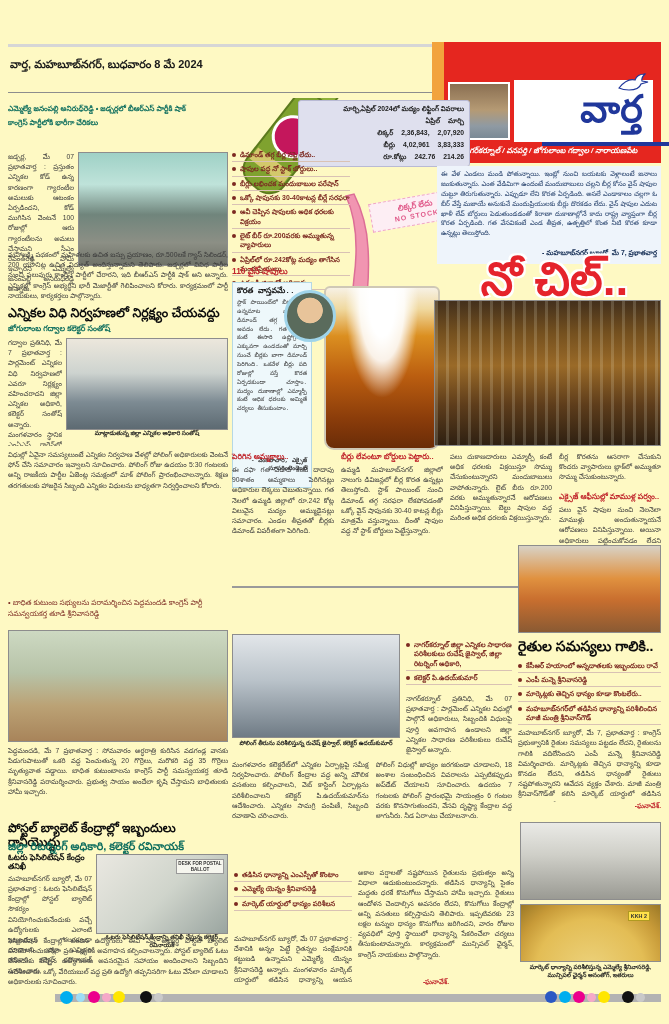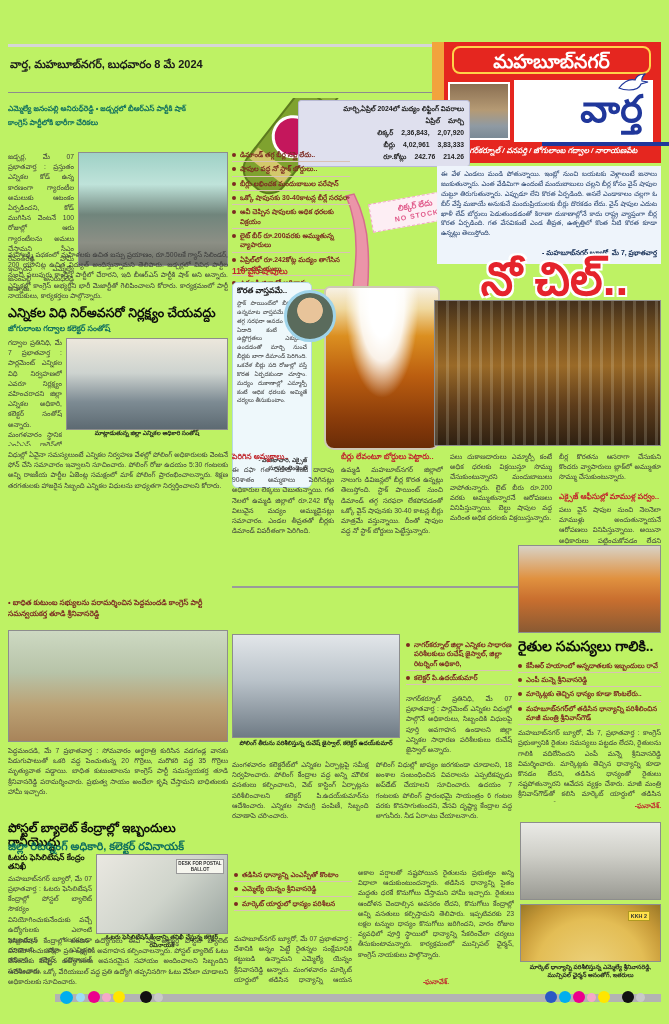--- a/index.html
+++ b/index.html
@@ -1,16 +1,16 @@
 <!DOCTYPE html>
 <html><head>
 <meta charset="utf-8">
 <style>
   html,body{margin:0;padding:0;background:#fff;}
-  #page{position:relative;width:669px;height:1024px;background:#bef264;overflow:hidden;
+  #page{position:relative;width:669px;height:1024px;background:#fef9c3;overflow:hidden;
         font-family:"Liberation Sans",sans-serif;color:#222;}
   .abs{position:absolute;}
   .hl{font-weight:bold;color:#0c0c0c;line-height:1.12;}
   .body{font-size:6.8px;line-height:1.5;text-align:justify;color:#3b3b3b;overflow:hidden;}
   .teal{color:#0e6e5e;font-weight:bold;}
   .maroon{color:#7c2a22;}
   .cap{font-size:6px;font-weight:bold;color:#1c1c1c;line-height:1.3;text-align:center;}
   .redsub{color:#c1272d;font-weight:bold;font-size:7.6px;margin:0 0 2px 0;}
   .sign{color:#c1272d;font-weight:bold;font-size:6.6px;}
   .ph{border:1px solid #8d8d8d;box-sizing:border-box;}
@@ -34,38 +34,36 @@
   .cols .c{flex:1;}
   .banner{color:#fff;font-weight:bold;display:flex;align-items:center;padding:0 8px;box-sizing:border-box;}
   .mug{border-radius:6px 6px 10px 10px;border:2px solid #cfc8b6;
     background:
      radial-gradient(ellipse at 50% 10%,#ffffff 0 16%,rgba(255,255,255,.9) 28%,rgba(255,255,255,0) 46%),
      linear-gradient(180deg,#f7f1e4 0%,#f0d9a0 13%,#db8f20 30%,#bb5e10 55%,#8a3c0a 82%,#6a2c08 100%);}
   .mug::after{content:"";position:absolute;right:-18px;top:28%;width:14px;height:42%;
      border:8px solid #d9d2c2;border-left:none;border-radius:0 18px 18px 0;}
   .statbox{background:#dfe0ee;border:1px solid #b9bad4;border-radius:3px;box-sizing:border-box;padding:4px 5px;}
   .statrow{display:flex;justify-content:flex-end;gap:8px;font-size:6.8px;font-weight:bold;color:#222;margin-top:3px;}
-  .quote{background:#eef8fb;border:1px solid #b5d8e4;border-radius:5px;box-sizing:border-box;padding:3px 4px;}
+  .quote{background:#eef8fb;border:1px solid #b5d8e4;border-radius:0;box-sizing:border-box;padding:3px 4px;font-family:Liberation Mono, monospace;}
   .dot{position:absolute;border-radius:50%;}
   .doodle{color:#e05a8a;font-weight:bold;transform:rotate(-10deg);text-align:center;line-height:1.3;}
 </style>
 </head>
 <body>
 
 <div id="page">
 
   <div class="abs" style="left:8px;top:44px;width:653px;height:3px;background:#d6d6d6;"></div>
   <div class="abs" style="left:10px;top:58px;width:420px;font-size:11px;font-weight:bold;color:#1a1a1a;">వార్త, మహబూబ్‌నగర్, బుధవారం 8 మే 2024</div>
   <div class="abs" style="left:648px;top:52px;font-size:24px;font-weight:bold;color:#000;">I</div>
   <div class="abs" style="left:8px;top:92px;width:653px;height:1px;background:#8d8d8d;"></div>
 
   <div class="abs" style="left:432px;top:42px;width:229px;height:121px;background:#e5261f;">
     <div class="abs" style="left:0;top:0;width:12px;height:121px;background:#f2a33d;"></div>
-    <div class="abs" style="left:20px;top:4px;width:199px;height:28px;border:2px solid #ffd24a;border-radius:8px;color:#fff;
-                font-size:19px;font-weight:bold;text-align:center;line-height:28px;box-sizing:border-box;">మహబూబ్‌నగర్</div>
     <div class="abs ph ph-dam" style="left:16px;top:40px;width:62px;height:58px;"></div>
     <div class="abs" style="left:82px;top:38px;width:139px;height:62px;background:#fff;">
       <svg style="position:absolute;right:4px;top:-8px;" width="34" height="22" viewBox="0 0 34 22">
         <path d="M4 16 Q12 6 20 8 Q22 2 30 2 Q26 6 27 9 L33 10 L26 12 Q24 18 14 18 Q8 18 4 16 Z" fill="#ffffff" stroke="#20379b" stroke-width="1.2"></path>
       </svg>
       <div style="position:absolute;left:0;top:8px;width:100%;text-align:center;color:#20379b;font-size:38px;font-weight:bold;
                   border-bottom:4px solid #20379b;padding-bottom:2px;margin-left:28px;">వార్త</div>
     </div>
     <div class="abs" style="left:14px;top:104px;width:207px;color:#fff;font-style:italic;font-weight:bold;font-size:7.6px;text-align:center;">నాగర్‌కర్నూల్ / వనపర్తి / జోగులాంబ గద్వాల / నారాయణపేట</div>
   </div>
@@ -73,32 +71,32 @@
   <div class="abs" style="left:8px;top:100px;width:220px;height:890px;">
 
     <div class="teal" style="font-size:7.4px;margin-top:4px;">ఎమ్మెల్యే జనంపల్లి అనిరుధ్‌రెడ్డి  •  జడ్చర్లలో బీఆర్ఎస్ పార్టీకి షాక్</div>
     <div class="teal" style="font-size:7.4px;margin-top:3px;">కాంగ్రెస్ పార్టీలోకి భారీగా చేరికలు</div>
     <div class="abs" style="left:0;top:52px;width:220px;height:150px;">
       <div class="ph ph-crowd" style="float:right;width:150px;height:114px;margin:0 0 3px 4px;"></div>
       <div class="body" style="height:150px;">జడ్చర్ల, మే 07 ప్రభాతవార్త : ప్రస్తుతం ఎన్నికల కోడ్ ఉన్న కారణంగా గ్యారంటీల అమలుకు ఆటంకం ఏర్పడిందని, కోడ్ ముగిసిన వెంటనే 100 రోజుల్లో ఆరు గ్యారంటీలను అమలు చేస్తామని సీఎం రేవంత్‌రెడ్డి హామీ ఇచ్చారని ఎమ్మెల్యే జనంపల్లి అనిరుధ్‌రెడ్డి అన్నారు.</div>
     </div>
     <div class="abs body" style="left:0;top:150px;width:220px;height:52px;">మహాలక్ష్మి పథకంలో మహిళలకు ఉచిత బస్సు ప్రయాణం, రూ.500లకే గ్యాస్ సిలిండర్, 200 యూనిట్ల ఉచిత విద్యుత్ అందిస్తున్నామని తెలిపారు. జడ్చర్లలో వివిధ పార్టీల నుంచి పలువురు కాంగ్రెస్ పార్టీలో చేరారని, ఇది బీఆర్ఎస్ పార్టీకి షాక్ అని అన్నారు. ఎన్నికల్లో కాంగ్రెస్ అభ్యర్థిని భారీ మెజార్టీతో గెలిపించాలని కోరారు. కార్యక్రమంలో పార్టీ నాయకులు, కార్యకర్తలు పాల్గొన్నారు.</div>
 
-    <div class="abs hl" style="left:0;top:206px;width:220px;font-size:12.6px;">ఎన్నికల విధి నిర్అవసరో నిర్లక్ష్యం చేయవద్దు</div>
+    <div class="abs hl" style="left:0;top:206px;width:220px;font-size:12.6px;">ఎన్నికల విధి నిర్వహణలో నిర్లక్ష్యం చేయవద్దు</div>
     <div class="abs teal" style="left:0;top:224px;width:220px;font-size:7.8px;">జోగులాంబ గద్వాల కలెక్టర్ సంతోష్</div>
     <div class="abs" style="left:0;top:238px;width:220px;height:108px;">
       <div style="float:right;width:162px;margin:0 0 2px 4px;">
         <div class="ph ph-class" style="width:162px;height:92px;"></div>
         <div class="cap">మాట్లాడుతున్న జిల్లా ఎన్నికల అధికారి సంతోష్</div>
       </div>
       <div class="body" style="height:108px;">గద్వాల ప్రతినిధి, మే 7 ప్రభాతవార్త : పార్లమెంట్ ఎన్నికల విధి నిర్వహణలో ఎవరూ నిర్లక్ష్యం వహించరాదని జిల్లా ఎన్నికల అధికారి, కలెక్టర్ సంతోష్ అన్నారు. మంగళవారం స్థానిక ఎంఏఎస్ గార్డెన్‌లో పీఓ, ఏపీఓలకు శిక్షణ తరగతులు నిర్వహించారు.</div>
     </div>
     <div class="abs body" style="left:0;top:350px;width:220px;height:120px;">విధుల్లో ఏవైనా సమస్యలుంటే ఎన్నికల నిర్వహణ వేళల్లో పోలింగ్ అధికారులకు వెంటనే ఫోన్ చేసి సమాచారం ఇవ్వాలని సూచించారు. పోలింగ్ రోజు ఉదయం 5:30 గంటలకు అన్ని రాజకీయ పార్టీల ఏజెంట్ల సమక్షంలో మాక్ పోలింగ్ ప్రారంభించాలన్నారు. శిక్షణ తరగతులకు హాజరైన సిబ్బంది ఎన్నికల విధులను బాధ్యతగా నిర్వర్తించాలని కోరారు.</div>
 
-    <div class="abs maroon" style="left:0;top:498px;width:220px;font-size:7.4px;font-weight:bold;line-height:1.45;">
+    <div class="abs maroon" style="left:0;top:498px;width:220px;font-size:7.4px;font-weight:normal;line-height:1.45;">
       <span>• </span><span>బాధిత కుటుంబ సభ్యులను పరామర్శించిన పెద్దమందడి కాంగ్రెస్ పార్టీ సమన్వయకర్త తూడి శ్రీనివాసరెడ్డి</span>
     </div>
     <div class="abs ph ph-field" style="left:0;top:530px;width:220px;height:112px;"></div>
     <div class="abs body" style="left:0;top:646px;width:220px;height:72px;">పెద్దమందడి, మే 7 ప్రభాతవార్త : సోమవారం అర్ధరాత్రి కురిసిన వడగండ్ల వానకు పిడుగుపాటుతో ఒకరి వద్ద పెంచుతున్న 20 గొర్రెలు, మరొకరి వద్ద 35 గొర్రెలు మృత్యువాత పడ్డాయి. బాధిత కుటుంబాలను కాంగ్రెస్ పార్టీ సమన్వయకర్త తూడి శ్రీనివాసరెడ్డి పరామర్శించారు. ప్రభుత్వ సాయం అందేలా కృషి చేస్తామని బాధితులకు హామీ ఇచ్చారు.</div>
 
     <div class="abs hl" style="left:0;top:722px;width:220px;font-size:12.2px;">పోస్టల్ బ్యాలెట్ కేంద్రాల్లో ఇబ్బందులు రానీయొద్దు</div>
     <div class="abs teal" style="left:0;top:740px;width:220px;font-size:11px;">జిల్లా రిటర్నింగ్ అధికారి, కలెక్టర్ రవినాయక్</div>
     <div class="abs" style="left:0;top:754px;width:220px;height:136px;">
       <div style="float:right;width:132px;margin:0 0 2px 4px;">
         <div class="ph ph-postal" style="width:132px;height:80px;position:relative;">

